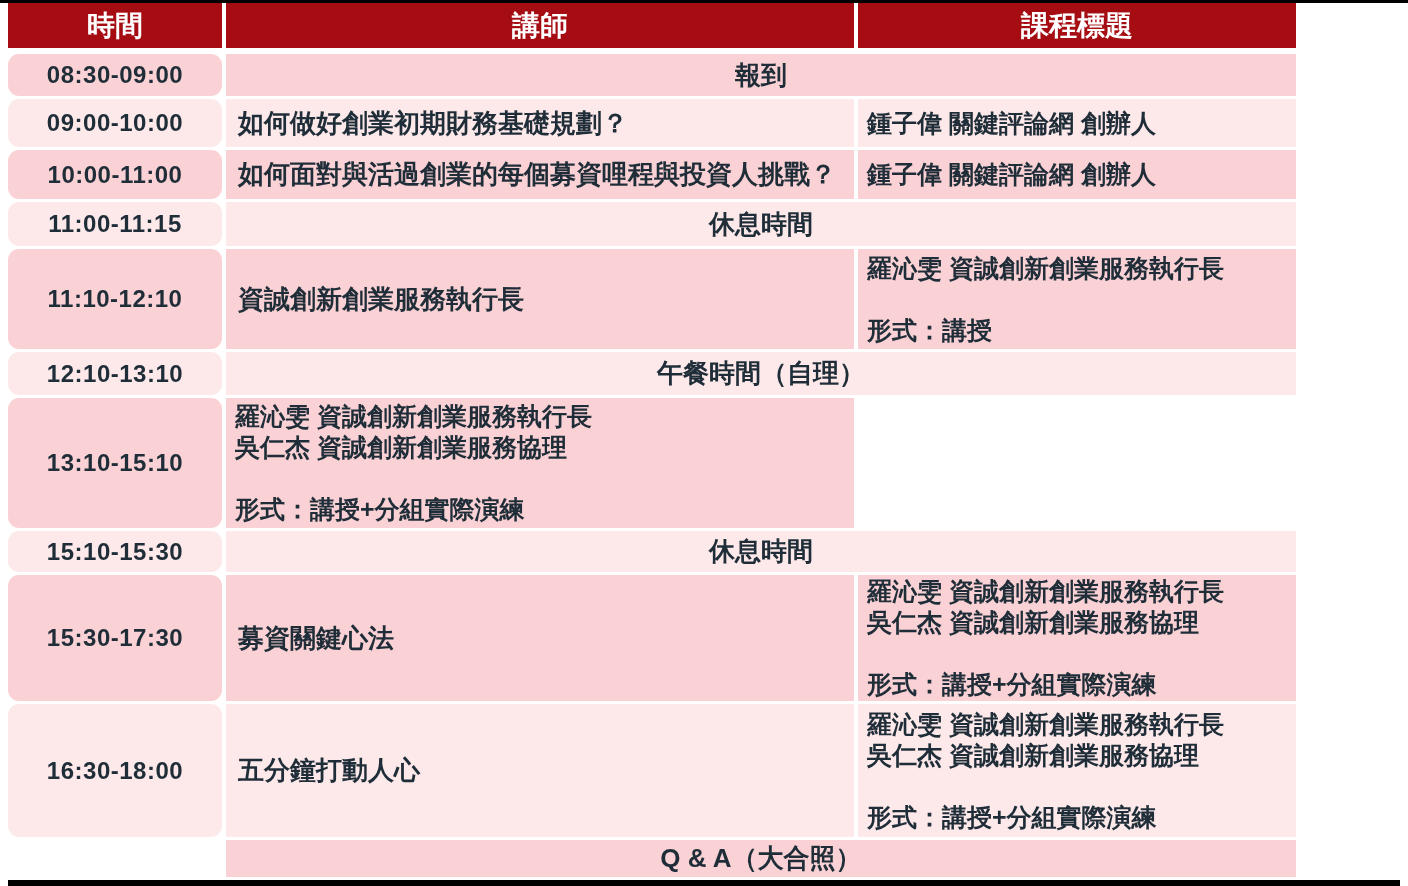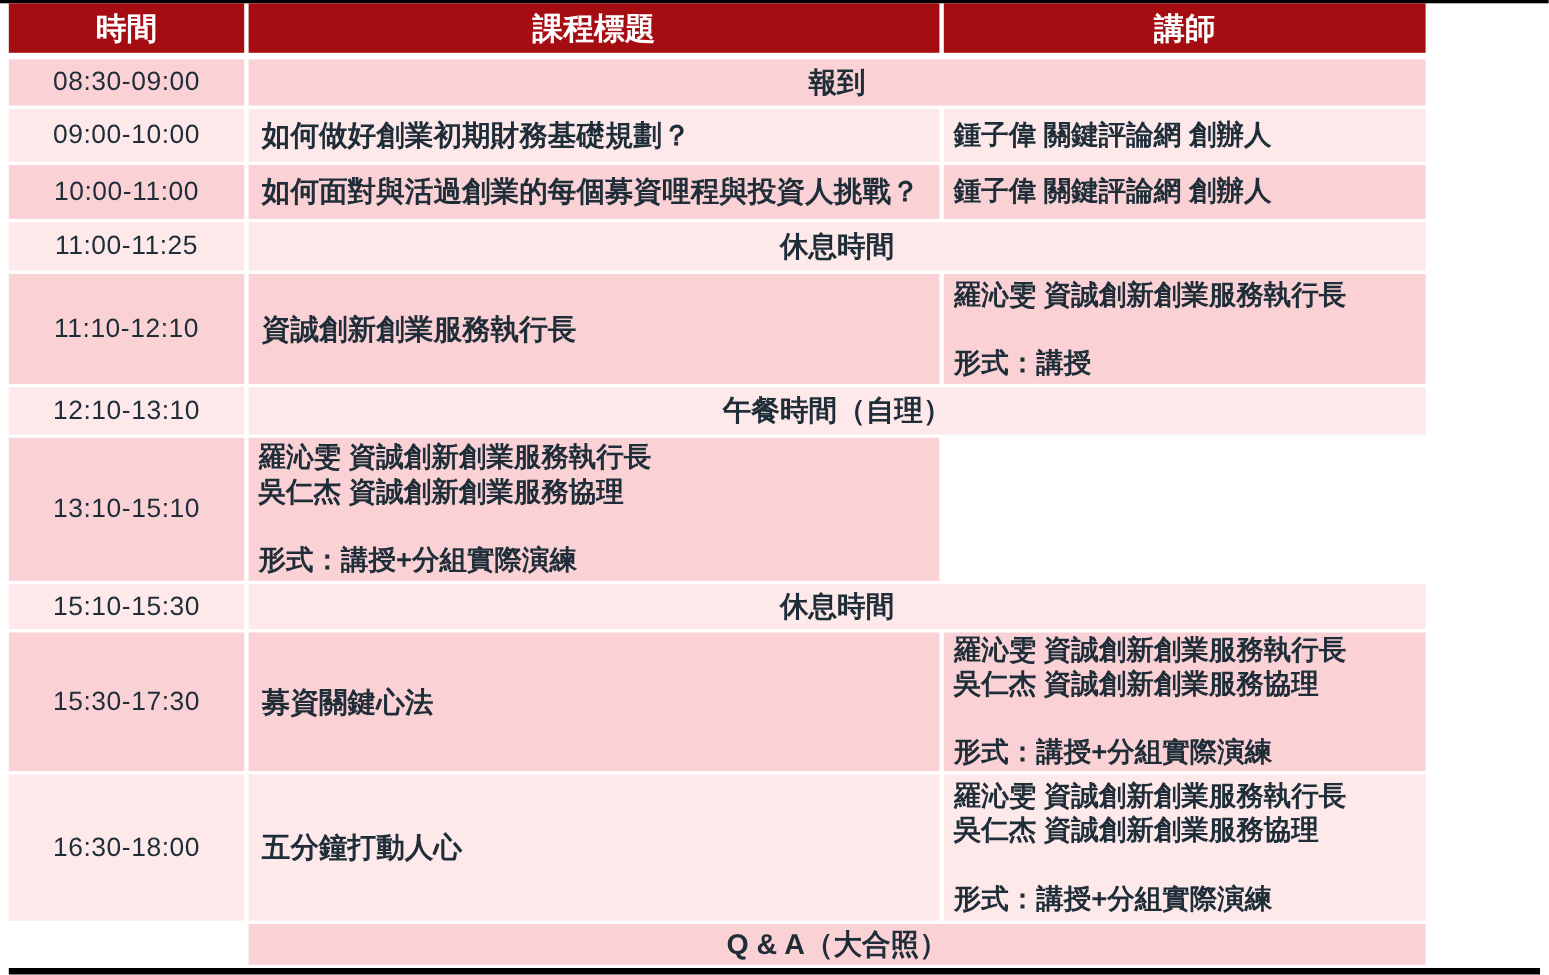--- a/index.html
+++ b/index.html
@@ -47,22 +47,23 @@
   .cell {
     display: flex;
     align-items: center;
     box-sizing: border-box;
   }
   .row-dark .cell { background: var(--row-dark, #FAD2D5); }
   .row-light .cell { background: var(--row-light, #FDE9EA); }
   .time-cell {
     justify-content: center;
     font-size: 24px;
-    font-weight: 400;
+    font-weight: 700;
     letter-spacing: 0.5px;
+    border-radius: 11px;
   }
   .title-cell {
     padding-left: 12px;
     font-size: 26px;
     font-weight: 700;
   }
   .lect-cell {
     padding-left: 9px;
     padding-right: 6px;
     font-size: 25px;
@@ -84,22 +85,22 @@
 </style>
 </head>
 <body style="--header-bg: #A50D13; --header-text: #FFFFFF; --row-dark: #FAD2D5; --row-light: #FDE9EA; --text-color: #1F2D38; --border-color: #000000;">
 
 <div class="top-border"></div>
 
 <div class="table-wrap">
 
   <div class="grid-row header-row">
     <div class="header-cell">時間</div>
+    <div class="header-cell">講師</div>
     <div class="header-cell">課程標題</div>
-    <div class="header-cell">講師</div>
   </div>
 
   <div id="rows-container">
   <div class="grid-row body-row row-dark">
     <div class="cell time-cell" style="min-height: 42px;">08:30-09:00</div>
     <div class="cell merged-cell" style="min-height: 42px;">報到</div>
   </div>
 
   <div class="grid-row body-row row-light">
     <div class="cell time-cell" style="min-height: 48px;">09:00-10:00</div>
@@ -107,21 +108,21 @@
     <div class="cell lect-cell" style="min-height: 48px;">鍾子偉 關鍵評論網 創辦人</div>
   </div>
 
   <div class="grid-row body-row row-dark">
     <div class="cell time-cell" style="min-height: 49px;">10:00-11:00</div>
     <div class="cell title-cell" style="min-height: 49px;">如何面對與活過創業的每個募資哩程與投資人挑戰？</div>
     <div class="cell lect-cell" style="min-height: 49px;">鍾子偉 關鍵評論網 創辦人</div>
   </div>
 
   <div class="grid-row body-row row-light">
-    <div class="cell time-cell" style="min-height: 44px;">11:00-11:25</div>
+    <div class="cell time-cell" style="min-height: 44px;">11:00-11:15</div>
     <div class="cell merged-cell" style="min-height: 44px;">休息時間</div>
   </div>
 
   <div class="grid-row body-row row-dark">
     <div class="cell time-cell" style="min-height: 100px;">11:10-12:10</div>
     <div class="cell title-cell" style="min-height: 100px;">資誠創新創業服務執行長</div>
     <div class="cell lect-cell" style="min-height: 100px;">羅沁雯 資誠創新創業服務執行長
 
 形式：講授</div>
   </div>

